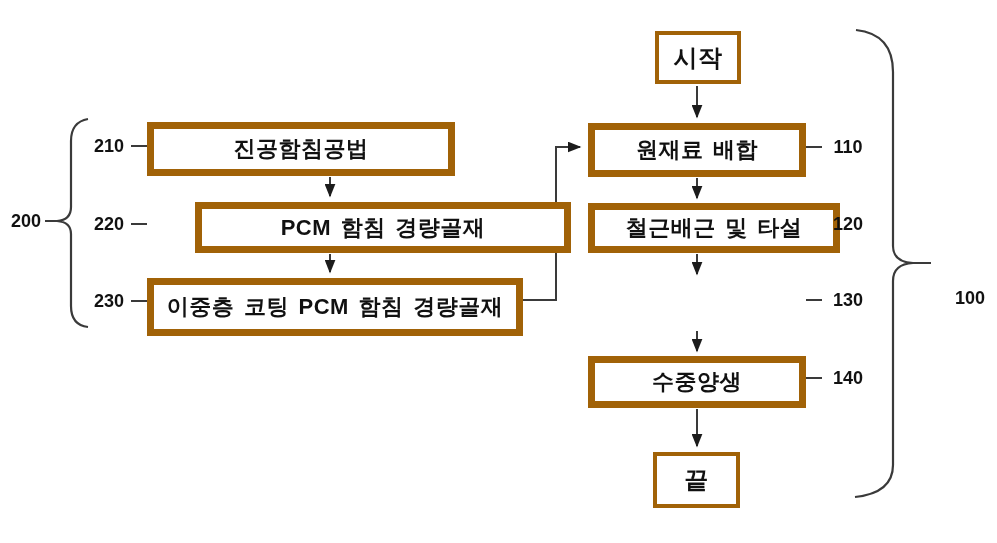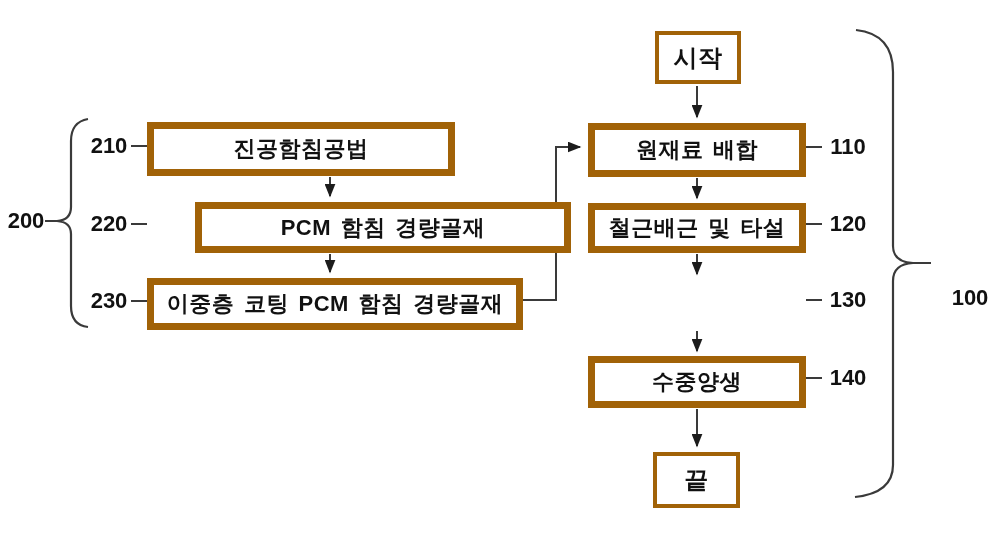--- a/index.html
+++ b/index.html
@@ -18,34 +18,34 @@
     background:#ffffff;
     display:flex;align-items:center;justify-content:center;
     font-weight:bold;font-size:22px;color:#111;
     letter-spacing:0.5px;word-spacing:3px;
     box-sizing:border-box;
     white-space:nowrap;
   }
   .terminal{border-width:4px;font-size:24px;}
   .num{
     position:absolute;
-    font-weight:bold;font-size:22px;color:#111;
+    font-weight:bold;font-size:18px;color:#111;
     text-align:center;line-height:26px;
   }
   
   #box-start{left:655px;top:31px;width:86px;height:53px;}
   #box-110{left:588px;top:123px;width:218px;height:54px;}
-  #box-120{left:588px;top:203px;width:218px;height:50px;text-align:center;}
+  #box-120{left:588px;top:203px;width:252px;height:50px;text-align:center;}
   #box-130{left:588px;top:279px;width:218px;height:51px;}
   #box-140{left:588px;top:356px;width:218px;height:52px;}
   #box-end{left:653px;top:452px;width:87px;height:56px;}
   
   #box-210{left:147px;top:122px;width:308px;height:54px;}
   #box-220{left:147px;top:202px;width:376px;height:51px;margin-left:48px;}
-  #box-230{left:147px;top:278px;width:376px;height:52px;}
+  #box-230{left:147px;top:278px;width:376px;height:58px;}
   
   #num-200{left:3px;top:208px;width:46px;}
   #num-210{left:86px;top:133px;width:46px;}
   #num-220{left:86px;top:211px;width:46px;}
   #num-230{left:86px;top:288px;width:46px;}
   #num-110{left:824px;top:134px;width:48px;}
   #num-120{left:824px;top:211px;width:48px;}
   #num-130{left:824px;top:287px;width:48px;}
   #num-140{left:824px;top:365px;width:48px;}
   #num-100{left:945px;top:285px;width:50px;}

